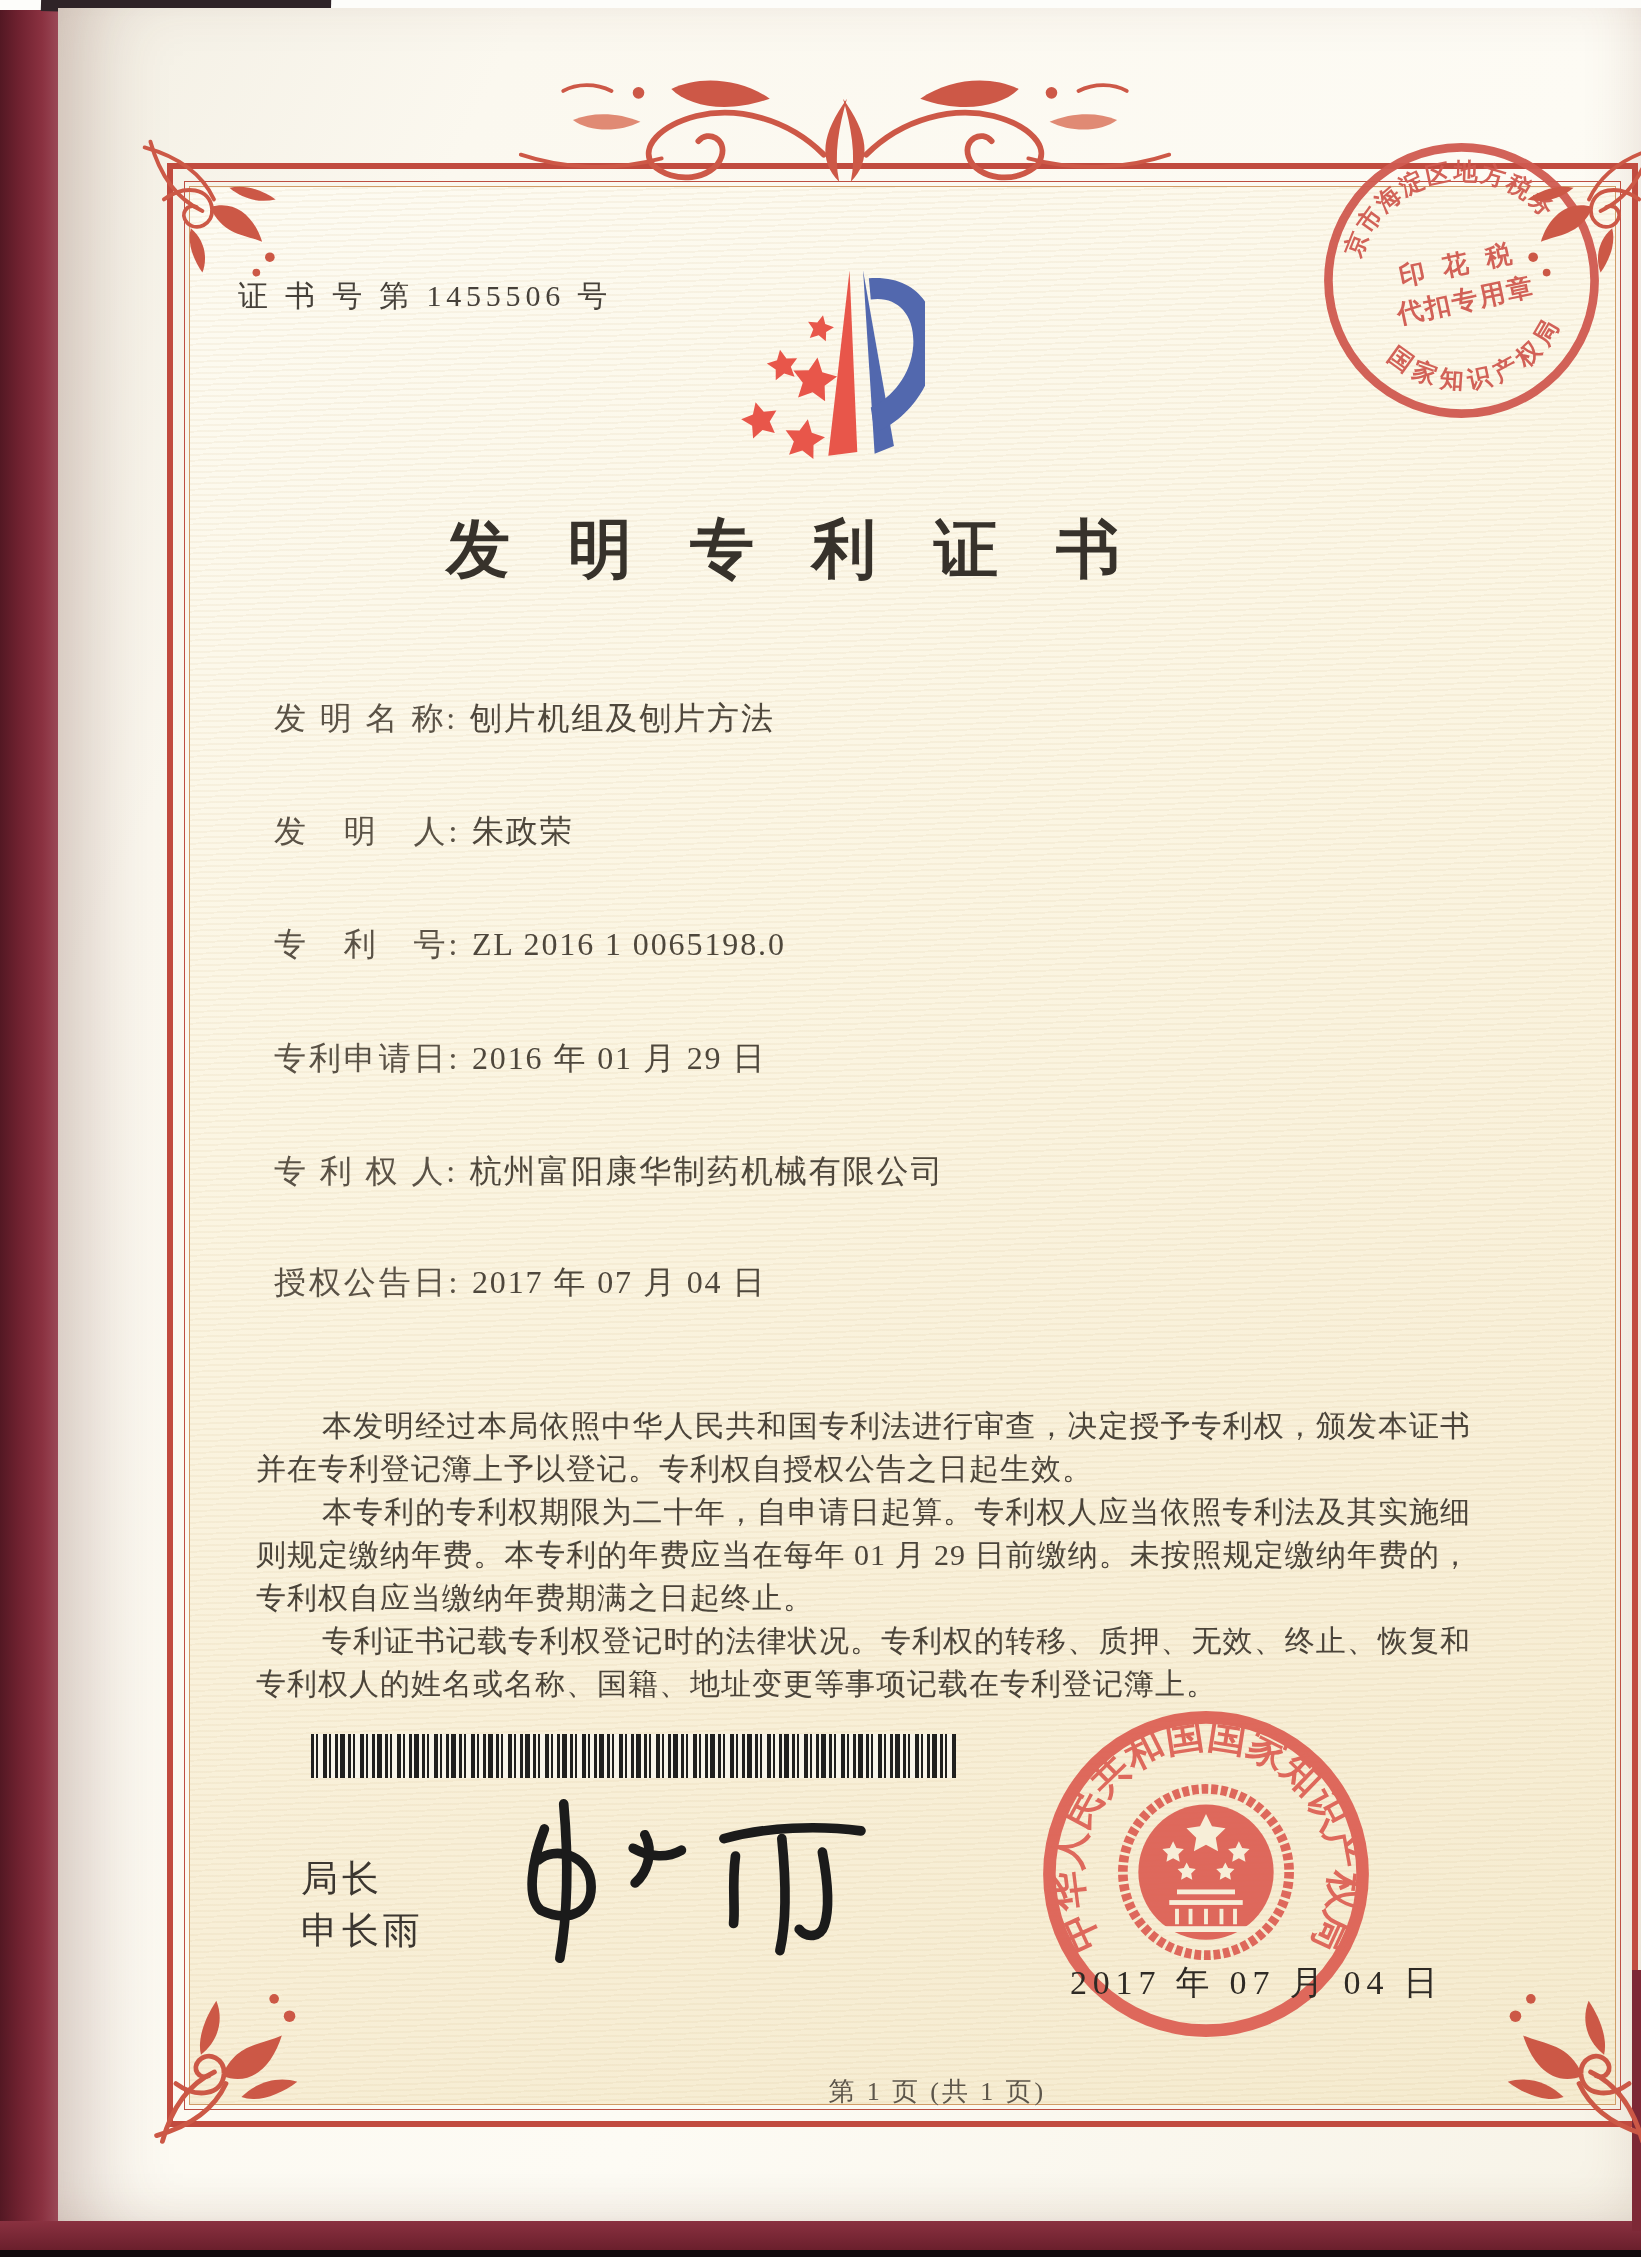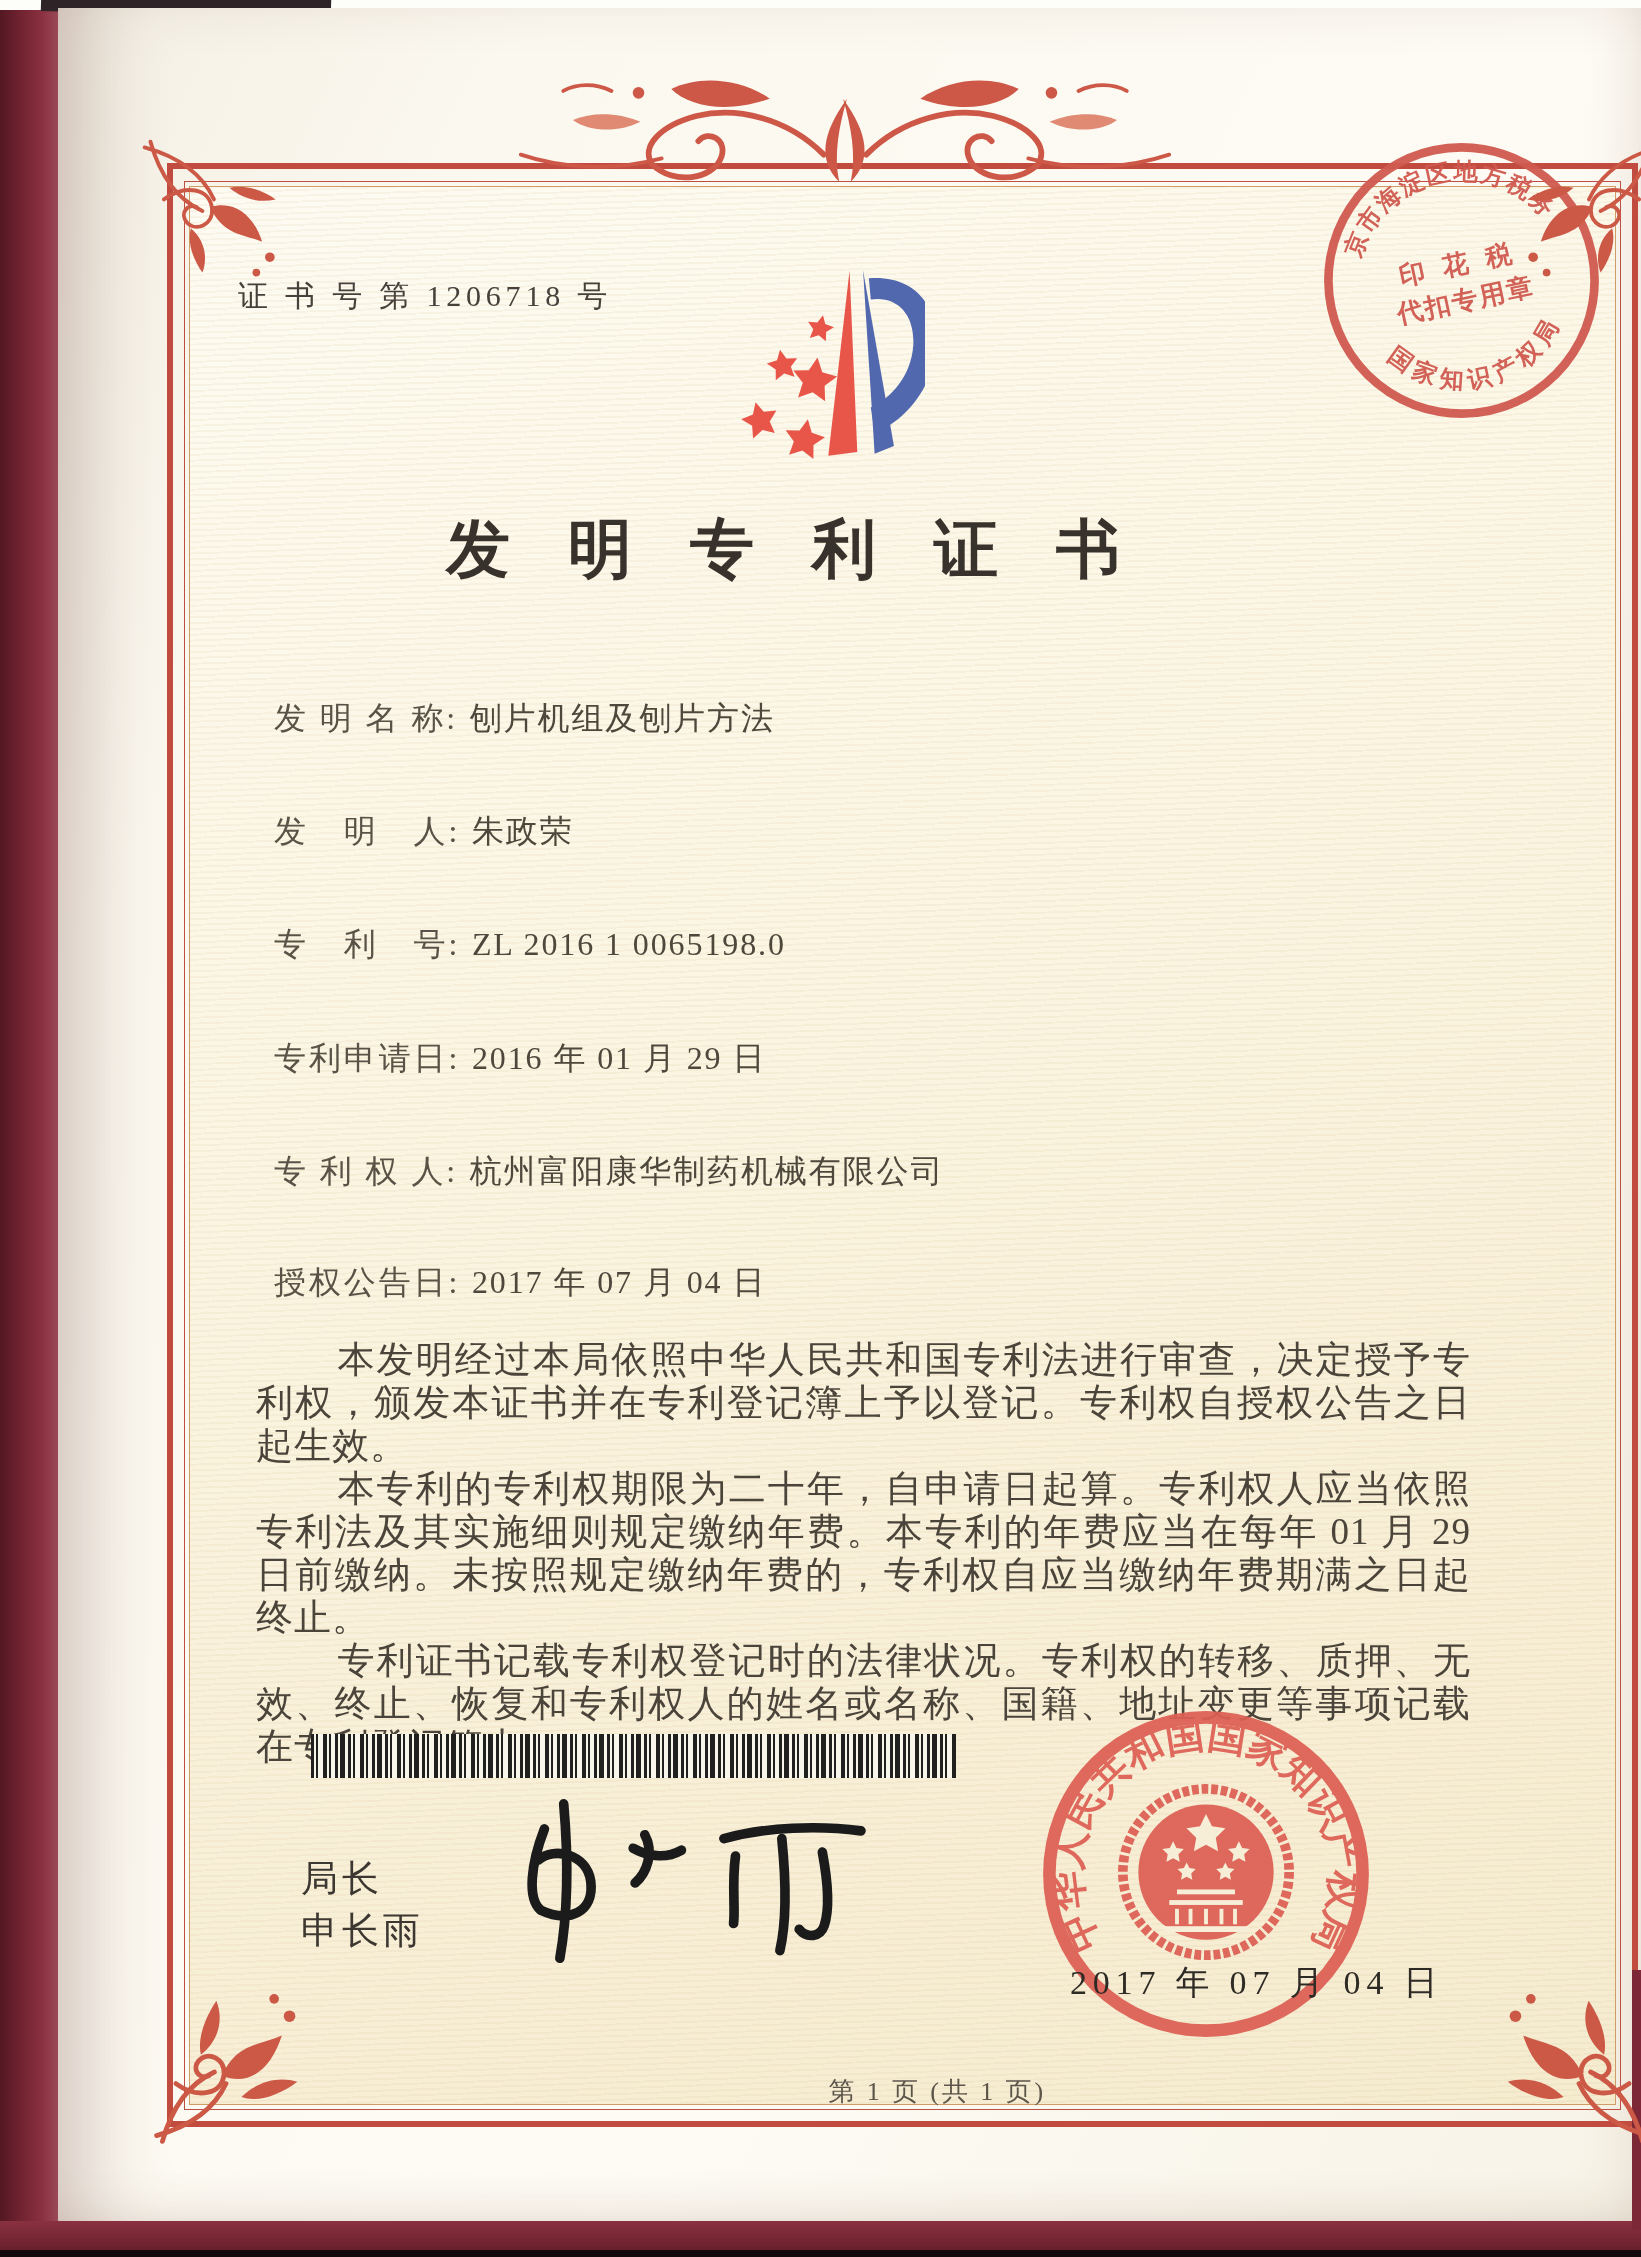--- a/index.html
+++ b/index.html
@@ -32,21 +32,21 @@
       repeating-linear-gradient(178deg, rgba(210,185,140,.12) 0 1.9px, rgba(255,255,255,0) 1.9px 5.8px),
       linear-gradient(160deg,#fdfbf2 0%,#fbf5e2 40%,#f8efd7 72%,#f5ebcf 100%);}
   
   .cert-no{position:absolute;left:180px;top:268px;font-size:30px;letter-spacing:4.8px;
     color:#46413a;white-space:nowrap;}
   .title{position:absolute;left:388px;top:498px;font-size:64px;font-weight:600;
     letter-spacing:58px;color:#37322b;white-space:nowrap;}
   .field{position:absolute;left:185px;font-size:32px;color:#554d41;white-space:nowrap;}
   .field .lbl{letter-spacing:2.9px;margin-right:11.6px;color:#5a5246;margin-left:31px;}
   .field .val{letter-spacing:1.9px;color:#4e473c;}
-  .body-text{position:absolute;left:198px;top:1330px;width:1215px;font-size:37px;
+  .body-text{position:absolute;left:198px;top:1396px;width:1215px;font-size:30px;
     line-height:43px;color:#4b443a;text-align:justify;}
   .body-text p{margin:0;text-indent:2.2em;letter-spacing:1px;}
   .barcode{position:absolute;left:253px;top:1726px;width:645px;height:44px;
     background:repeating-linear-gradient(90deg,
       #20201e 0 2.9px,#f8f5ea 2.9px 4.8px,#20201e 4.8px 6.8px,#f8f5ea 6.8px 11.6px,
       #20201e 11.6px 16.4px,#f8f5ea 16.4px 18.3px,#20201e 18.3px 20px,#f8f5ea 20px 24px,
       #20201e 24px 27px,#f8f5ea 27px 29px,#20201e 29px 34px,#f8f5ea 34px 37px);}
   .director-label{position:absolute;left:243px;top:1846px;font-size:37px;color:#3c3731;
     font-family:"Liberation Sans","DejaVu Sans",sans-serif;letter-spacing:3.9px;}
   .director-name{position:absolute;left:243px;top:1898px;font-size:37px;color:#3c3731;
@@ -153,21 +153,21 @@
         <path d="M392,100 C430,62 482,50 524,60 C562,70 582,92 570,110 C548,132 506,126 498,102 C492,84 512,74 522,86" fill="none" stroke="#cd5847" stroke-width="6" stroke-linecap="round"></path>
         <path d="M448,42 C480,20 522,18 550,32 C532,50 492,58 448,42 Z" fill="#cd5847"></path>
         <path d="M560,104 C612,118 664,114 706,100" fill="none" stroke="#cd5847" stroke-width="4" stroke-linecap="round"></path>
         <path d="M582,66 C606,56 632,56 652,64 C636,76 606,78 582,66 Z" fill="#e08a74"></path>
         <circle cx="584" cy="36" r="6" fill="#cd5847"></circle>
         <path d="M612,34 C628,26 648,26 662,34" fill="none" stroke="#cd5847" stroke-width="4" stroke-linecap="round"></path>
       </g>
       <use href="#orn-half" transform="matrix(-1,0,0,1,740,0)"></use>
     </svg>
 
-    <div class="cert-no">证 书 号 第 1206718 号</div>
+    <div class="cert-no">证 书 号 第 1455506 号</div>
 
     <svg class="svg-abs" style="left:664px;top:249px;" width="203" height="220" viewBox="0 0 210 228">
       <g fill="#e8564a">
         <path d="M132,14 L110,206 L140,202 Z"></path>
         <path d="M102,60 l4.2,8.6 9.5,1.3 -6.9,6.6 1.7,9.4 -8.5,-4.5 -8.5,4.5 1.7,-9.4 -6.9,-6.6 9.5,-1.3 Z" transform="rotate(12 102 72)"></path>
         <path d="M62,96 l5,10 11,1.6 -8,7.7 2,10.9 -10,-5.2 -9.8,5.2 1.9,-10.9 -8,-7.7 11,-1.6 Z" transform="rotate(-10 62 108)"></path>
         <path d="M96,104 l7,14.4 15.9,2.3 -11.5,11.2 2.7,15.8 -14.1,-7.5 -14.2,7.5 2.7,-15.8 -11.4,-11.2 15.8,-2.3 Z" transform="rotate(8 96 124)"></path>
         <path d="M38,150 l5.8,11.8 13,1.9 -9.4,9.2 2.2,13 -11.6,-6.1 -11.6,6.1 2.2,-13 -9.4,-9.2 13,-1.9 Z" transform="rotate(-14 38 164)"></path>
         <path d="M86,168 l6.4,13 14.3,2.1 -10.3,10.1 2.4,14.3 -12.8,-6.7 -12.8,6.7 2.5,-14.3 -10.4,-10.1 14.3,-2.1 Z" transform="rotate(10 86 184)"></path>
       </g>

